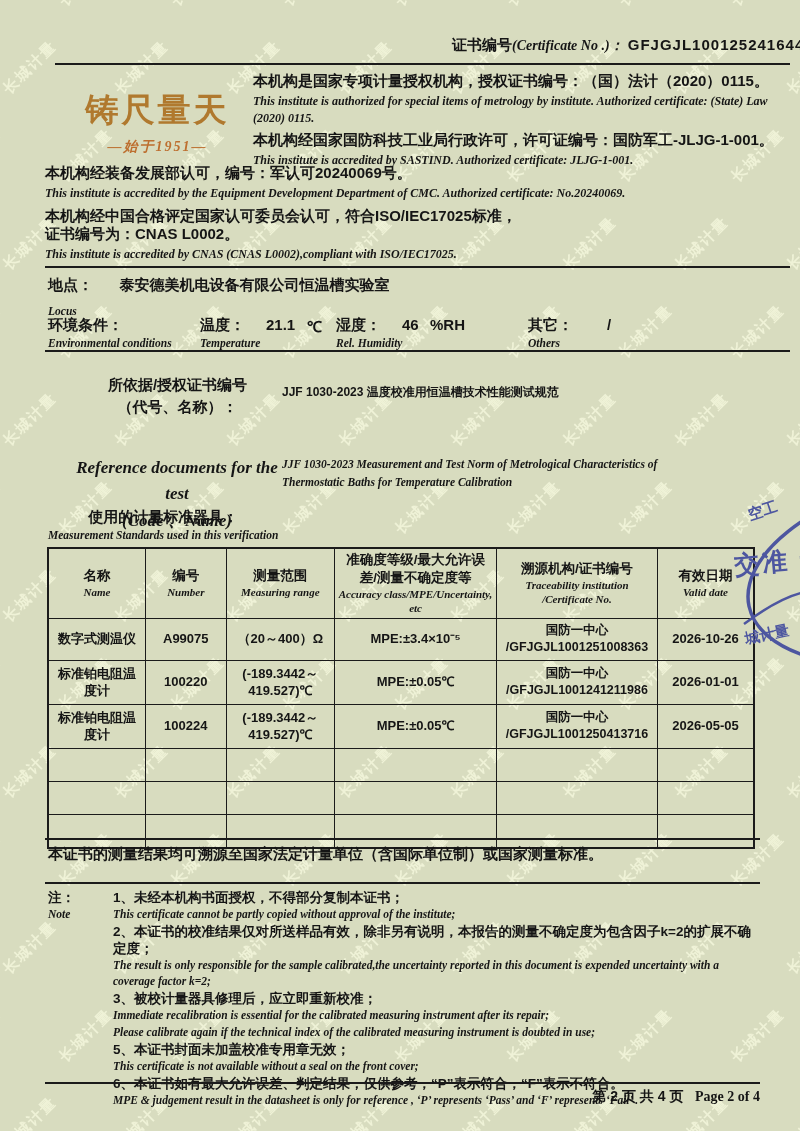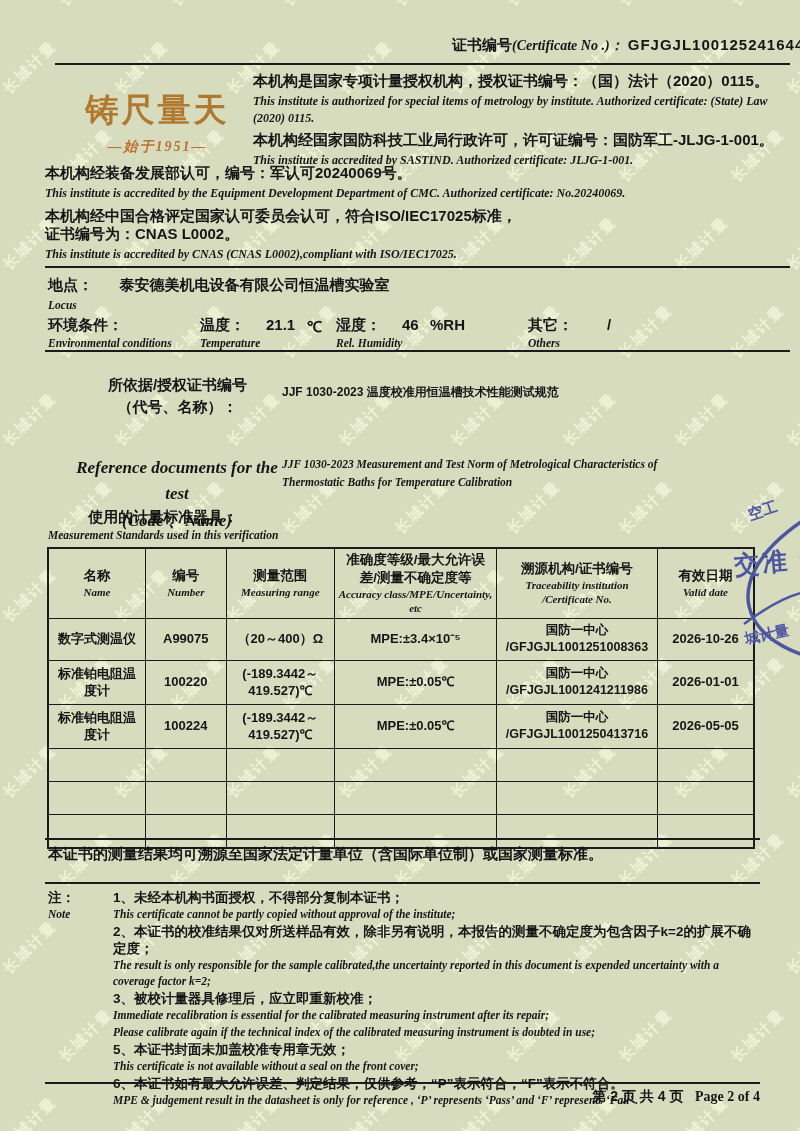--- a/index.html
+++ b/index.html
@@ -179,21 +179,21 @@
     <p class="acc-en en">This institute is accredited by the Equipment Development  Department of  CMC. Authorized certificate: No.20240069.</p>
     <p class="acc-cn">本机构经中国合格评定国家认可委员会认可，符合ISO/IEC17025标准，
 证书编号为：CNAS L0002。</p>
     <p class="acc-en en">This institute is accredited by CNAS (CNAS L0002),compliant with ISO/IEC17025.</p>
   </div>
   <div class="rule" style="left:45px;top:266px;width:745px;"></div>
 
   <div class="abs" style="left:48px;top:276px;">
     <span class="lbl">地点：</span>
     <span class="val" style="margin-left:22px;">泰安德美机电设备有限公司恒温槽实验室</span>
-    <div class="en sublbl" style="margin-top:4px;">Locus</div>
+    <div class="en sublbl" style="margin-top:10px;">Locus</div>
   </div>
 
   <div class="abs" style="left:0;top:316px;width:800px;height:36px;">
     <span class="abs lbl" style="left:48px;top:0;">环境条件：</span>
     <span class="abs en sublbl" style="left:48px;top:21px;">Environmental conditions</span>
     <span class="abs lbl" style="left:200px;top:0;">温度：</span>
     <span class="abs val" style="left:266px;top:0;">21.1</span>
     <span class="abs lbl" style="left:307px;top:0;">℃</span>
     <span class="abs en sublbl" style="left:200px;top:21px;">Temperature</span>
     <span class="abs lbl" style="left:336px;top:0;">湿度：</span>

